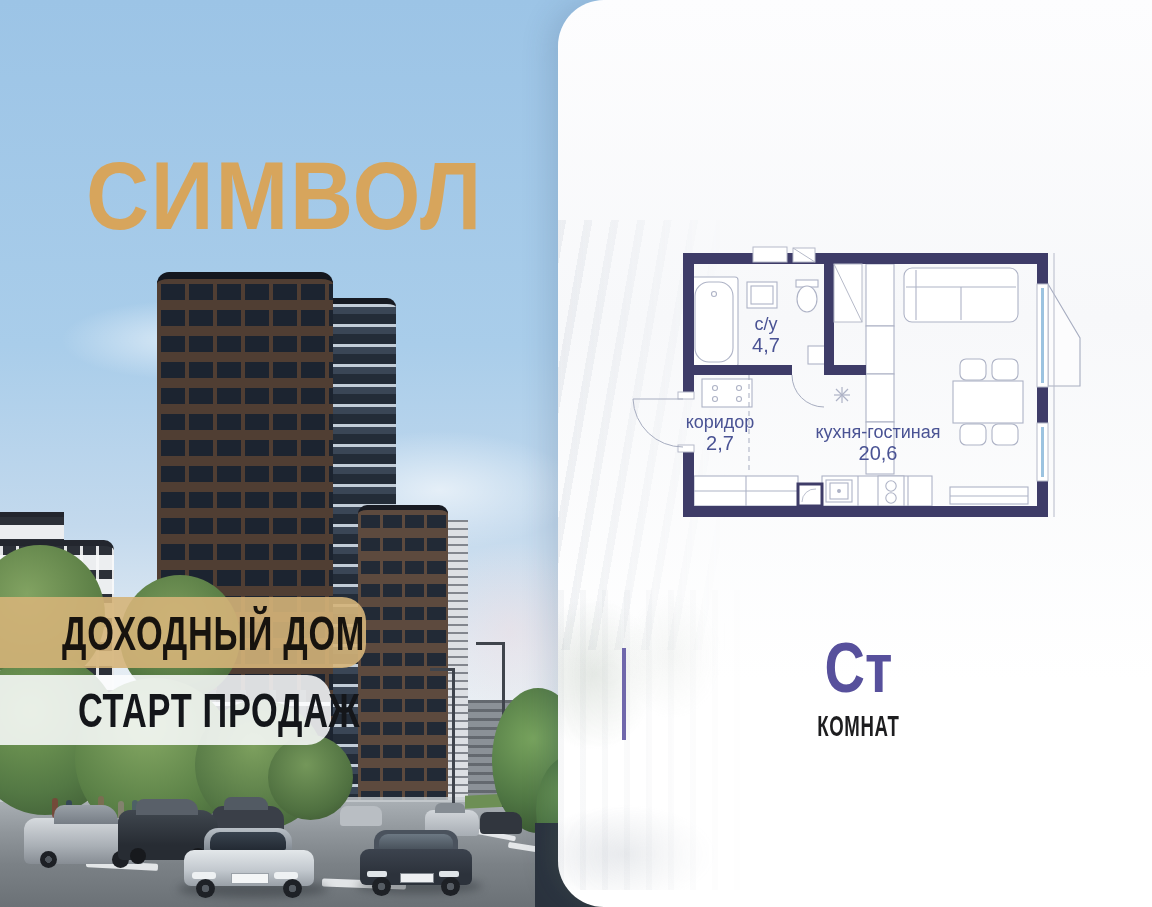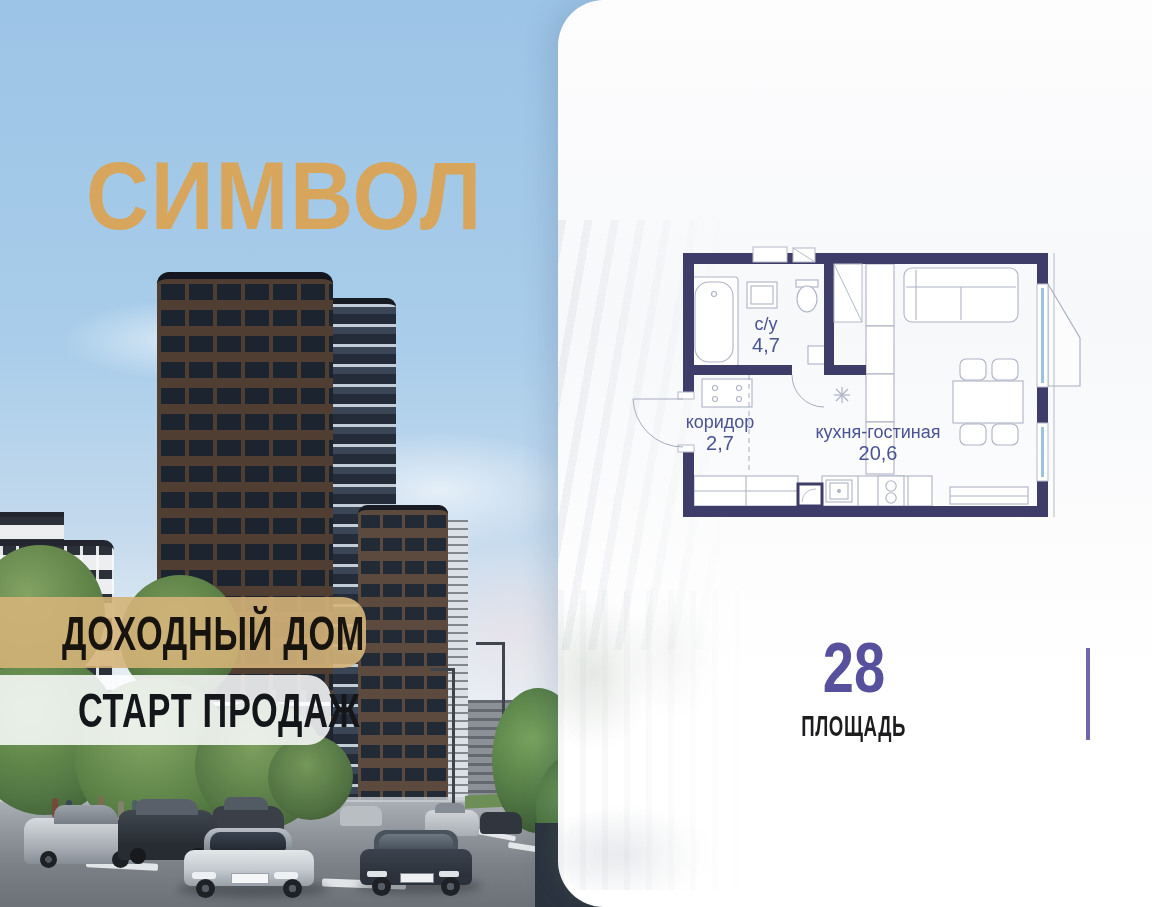--- a/index.html
+++ b/index.html
@@ -372,21 +372,21 @@
 
       <text class="room-name" x="146" y="90">с/у</text>
       <text class="room-area" x="146" y="112">4,7</text>
       <text class="room-name" x="100" y="188">коридор</text>
       <text class="room-area" x="100" y="210">2,7</text>
       <text class="room-name" x="258" y="198">кухня-гостиная</text>
       <text class="room-area" x="258" y="220">20,6</text>
     </svg>
 
     <div class="stats">
-      <div class="stat">
-        <div class="stat-value">28</div>
-        <div class="stat-label">ПЛОЩАДЬ</div>
-      </div>
       <div class="stat-divider"></div>
       <div class="stat-divider"></div>
+      <div class="stat">
+        <div class="stat-value">Ст</div>
+        <div class="stat-label">КОМНАТ</div>
+      </div>
     </div>
   </div>
 </div>
 
 </body></html>

